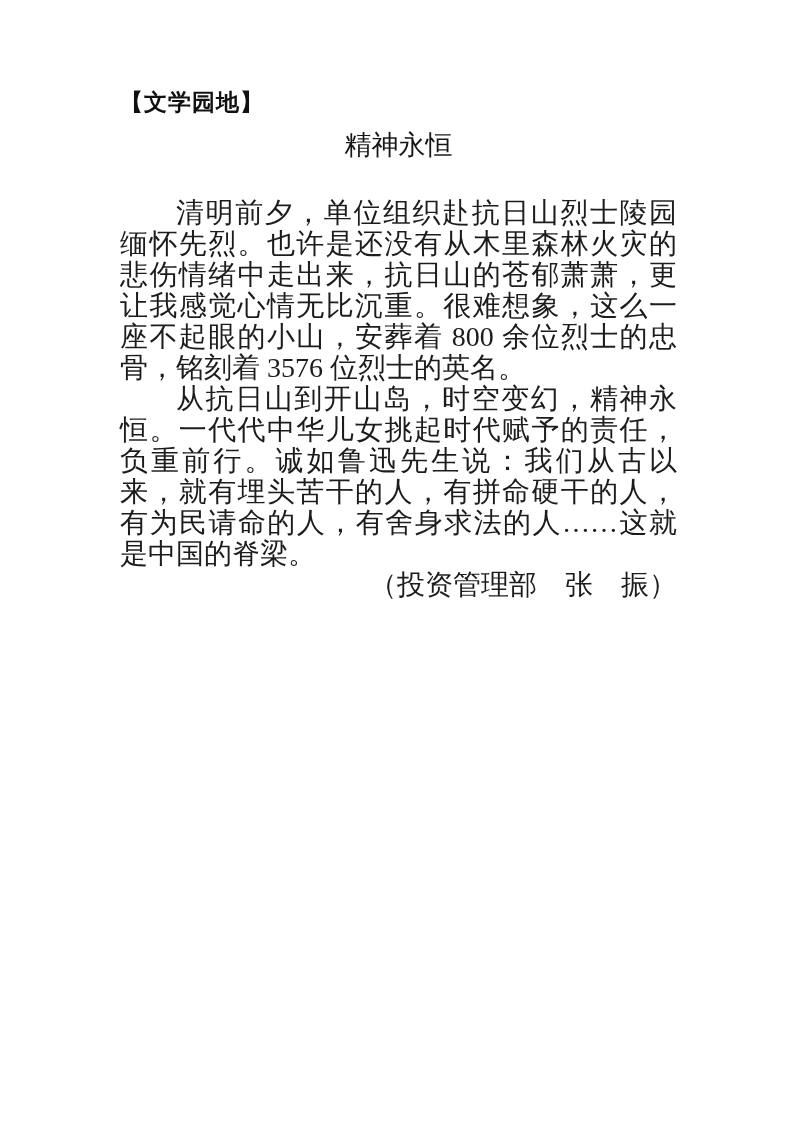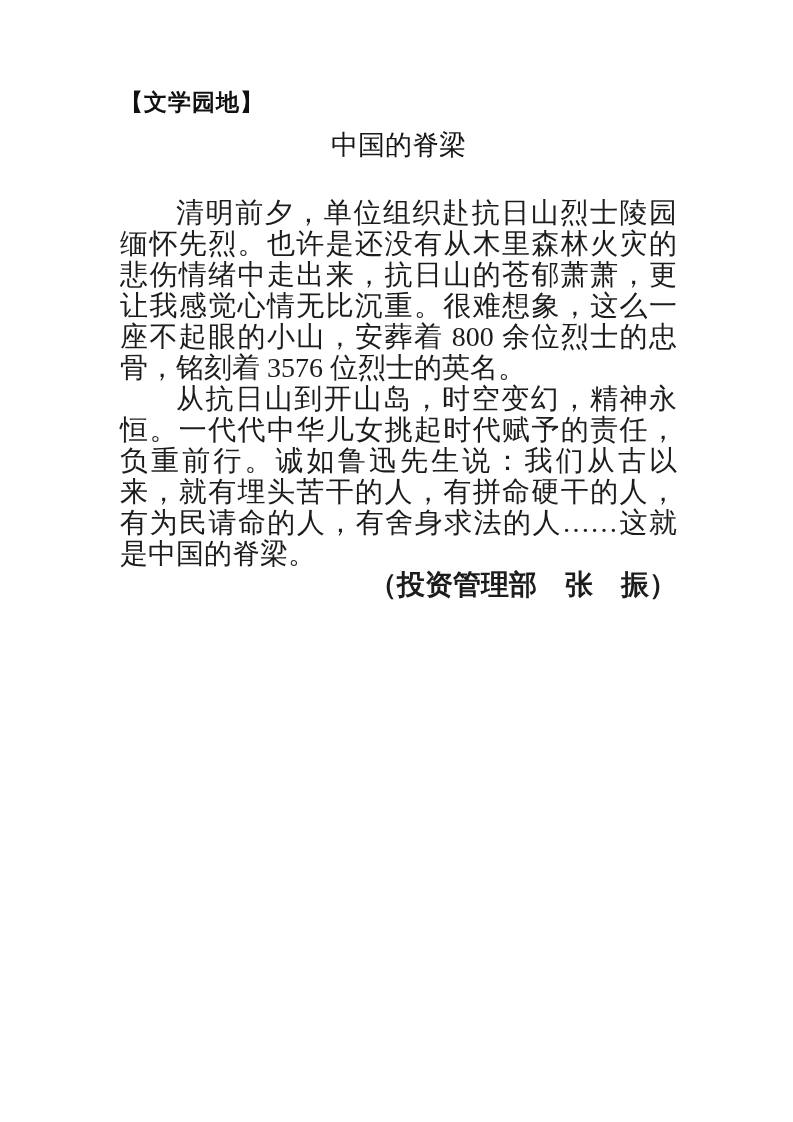--- a/index.html
+++ b/index.html
@@ -44,40 +44,39 @@
     color: #1c1c1c;
   }
   .article-body p {
     margin: 0;
     text-indent: 2em;
   }
   .signature {
     text-indent: 0 !important;
     text-align: right;
     margin-top: 0;
-    font-weight: bold;
   }
   .page-number {
     position: absolute;
     top: 1036px;
     left: 0;
     right: 0;
     text-align: right;
     font-family: "Liberation Serif", "DejaVu Serif", serif;
     font-size: 12px;
     color: #a21caf;
   }
 </style>
 </head>
 <body>
 
 <div class="page">
   <div class="content">
     <div class="section-header">【文学园地】</div>
-    <h1 class="article-title">中国的脊梁</h1>
+    <h1 class="article-title">精神永恒</h1>
     <div class="article-body">
       <p>清明前夕，单位组织赴抗日山烈士陵园缅怀先烈。也许是还没有从木里森林火灾的悲伤情绪中走出来，抗日山的苍郁萧萧，更让我感觉心情无比沉重。很难想象，这么一座不起眼的小山，安葬着 800 余位烈士的忠骨，铭刻着 3576 位烈士的英名。</p>
       <p>从抗日山到开山岛，时空变幻，精神永恒。一代代中华儿女挑起时代赋予的责任，负重前行。诚如鲁迅先生说：我们从古以来，就有埋头苦干的人，有拼命硬干的人，有为民请命的人，有舍身求法的人……这就是中国的脊梁。</p>
       <p class="signature">（投资管理部　张　振）</p>
     </div>
   </div>
   <div class="page-number">11</div>
 </div>
 
 </body></html>

